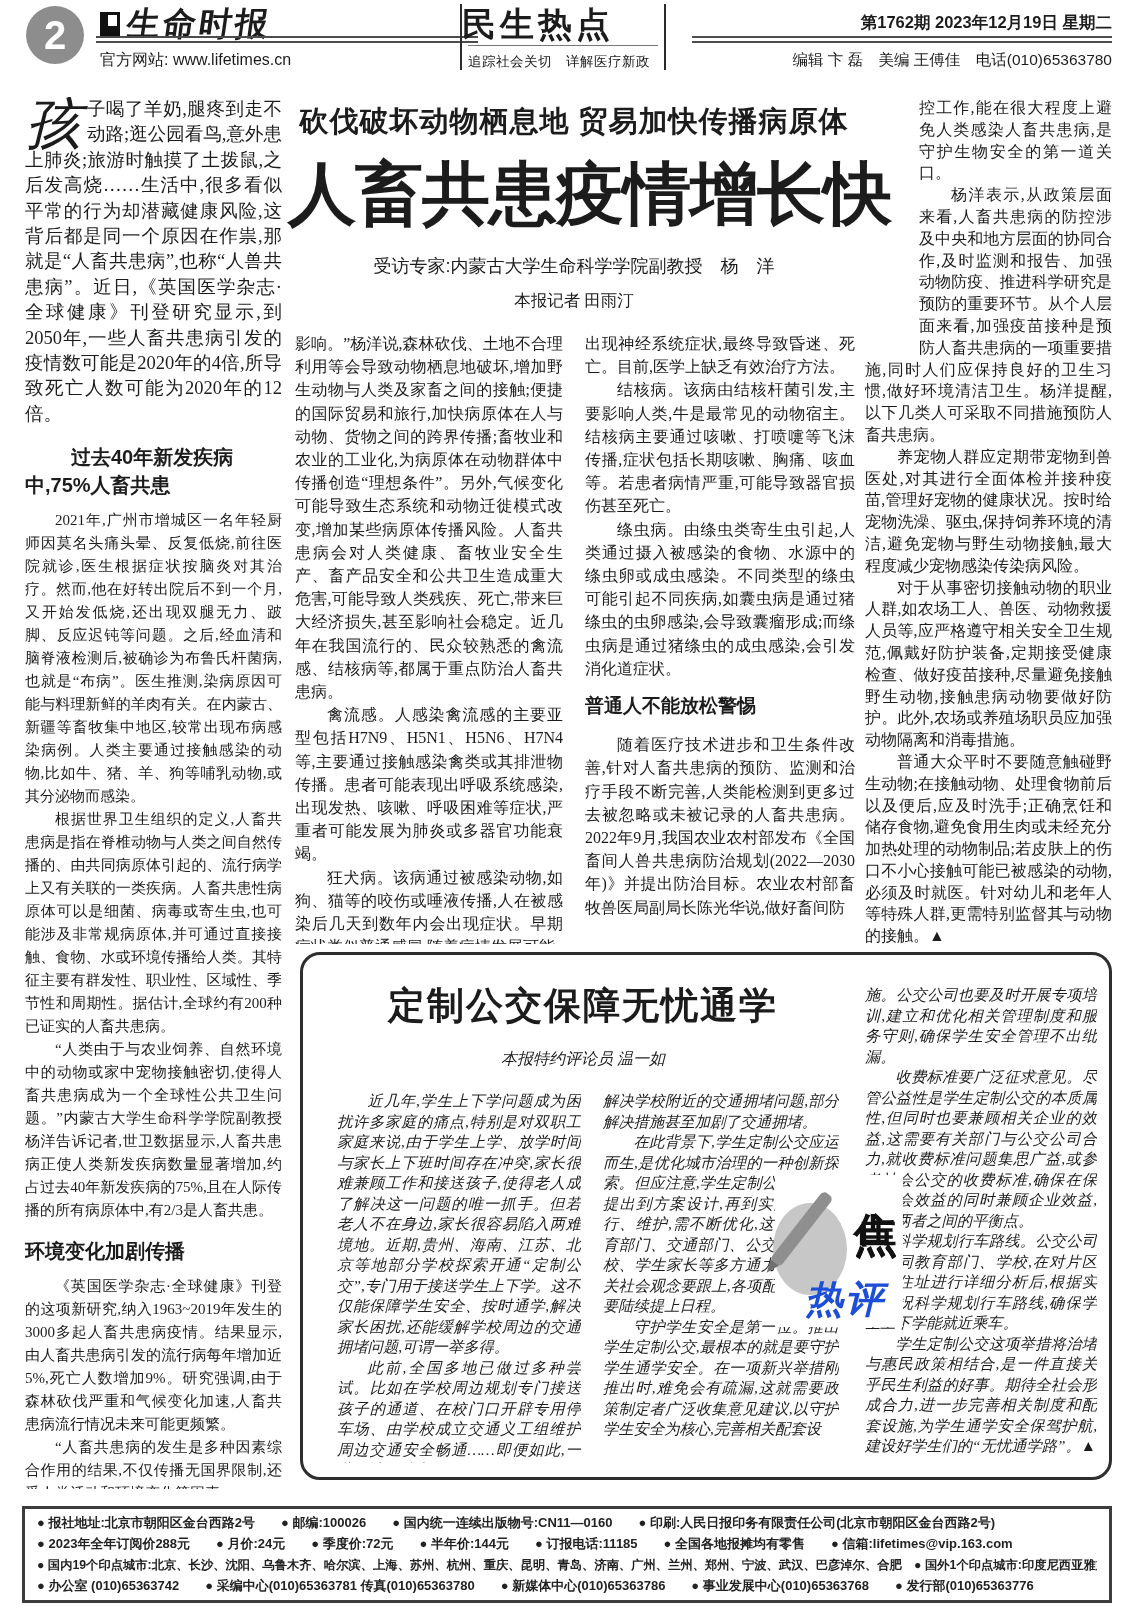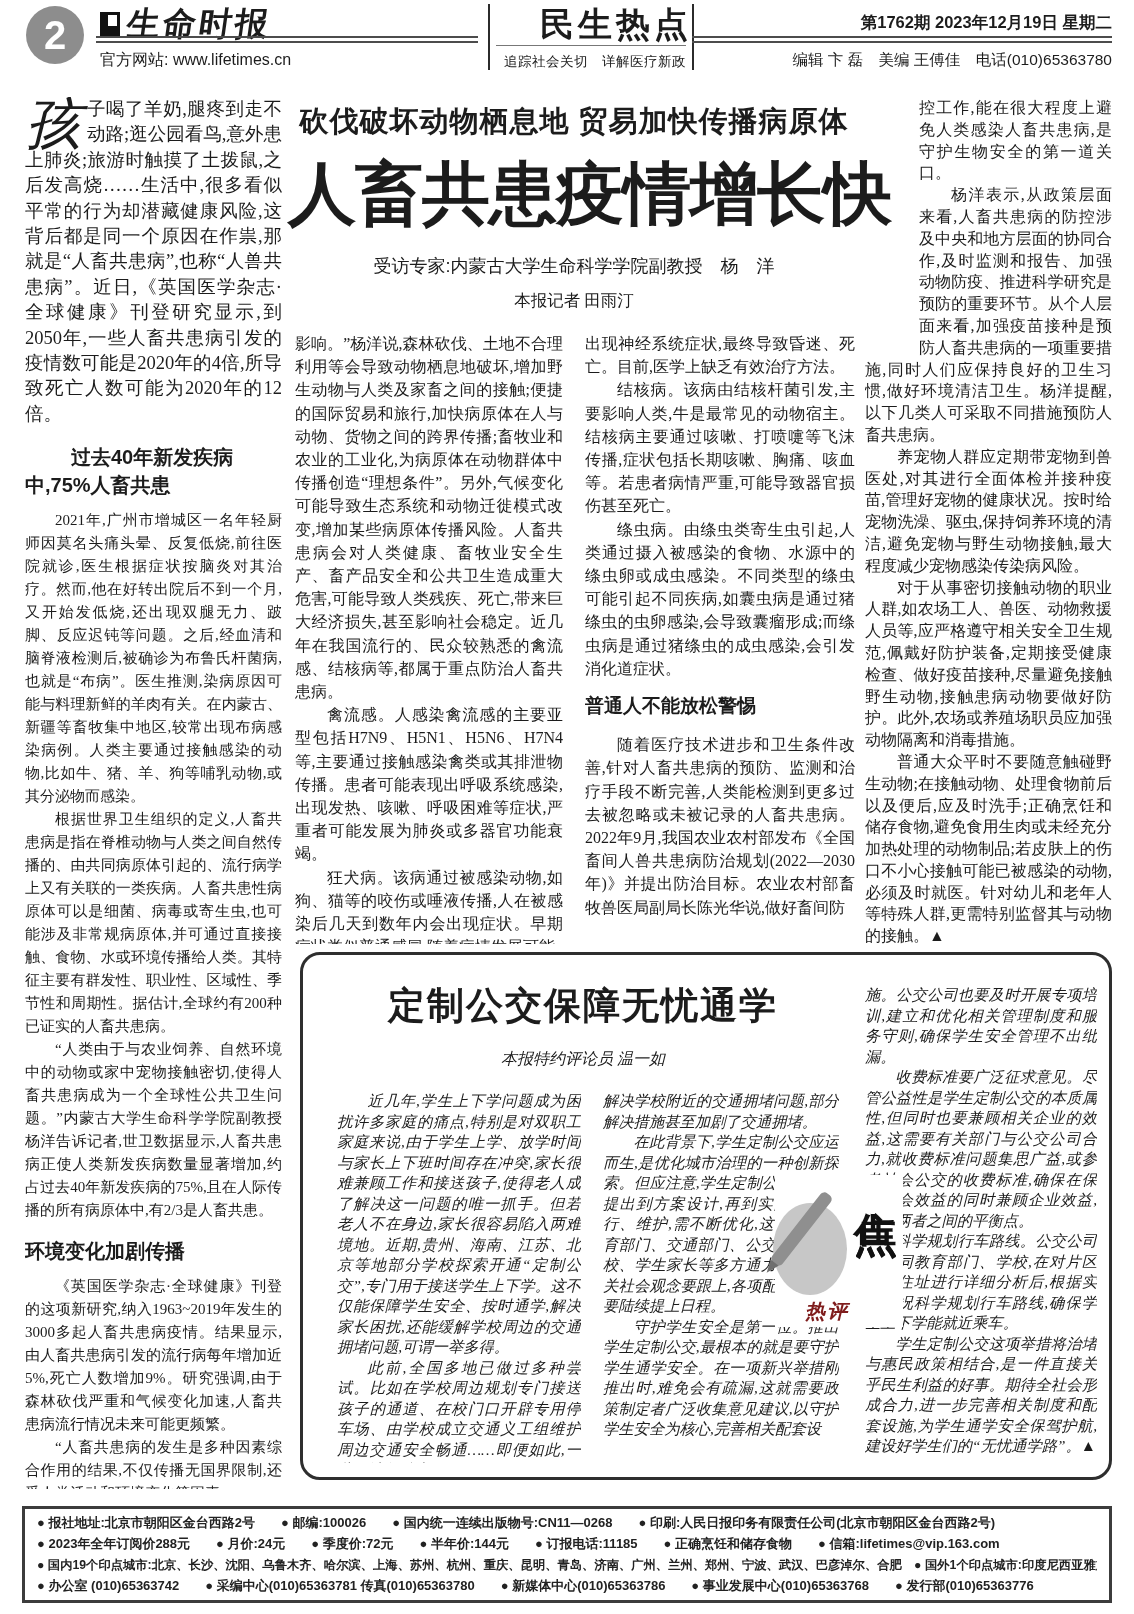--- a/index.html
+++ b/index.html
@@ -18,22 +18,22 @@
     font-family:var(--sans);font-size:40px;font-weight:bold;}
   .logo-row{left:100px;top:2px;display:flex;align-items:center;gap:7px;}
   .logo-mark{width:20px;height:26px;background:#111;position:relative;}
   .logo-mark::after{content:"";position:absolute;right:3px;top:3px;width:9px;height:11px;background:#fff;}
   .logo-text{font-family:var(--serif);font-weight:900;font-size:33px;letter-spacing:3px;
     transform:skewX(-8deg);}
   .drule{height:7px;box-sizing:border-box;border-top:2px solid #4c4c4c;border-bottom:2px solid #4c4c4c;}
   .drule-left{left:96px;top:36px;width:382px;}
   .drule-right{left:692px;top:36px;width:420px;}
   .website{left:100px;top:50px;font-family:var(--sans);font-size:16px;}
-  .section-box{left:488px;top:4px;width:206px;height:66px;border-left:2px solid #2b2b2b;
-    border-right:2px solid #2b2b2b;text-align:right;box-sizing:border-box;padding-top:1px;}
+  .section-box{left:460px;top:4px;width:206px;height:66px;border-left:2px solid #2b2b2b;
+    border-right:2px solid #2b2b2b;text-align:left;box-sizing:border-box;padding-top:1px;}
   .section-title{font-family:var(--sans);font-weight:900;font-size:34px;letter-spacing:4px;line-height:38px;}
   .section-sub{margin:2px 6px 0;border-top:1px solid #777;padding-top:7px;
     font-family:var(--sans);font-size:13.5px;letter-spacing:0.5px;}
   .issue{left:692px;top:12px;width:420px;text-align:right;font-family:var(--sans);
     font-weight:bold;font-size:16.5px;}
   .editors{left:692px;top:50px;width:420px;text-align:right;font-family:var(--sans);font-size:15.5px;}
 
   
   .p{margin:0;text-align:justify;text-indent:2em;}
   .p.cont{text-indent:0;}
@@ -76,21 +76,21 @@
   .stamp{position:absolute;left:472px;top:220px;width:128px;height:152px;background:#fff;z-index:5;}
   .stamp-blob{position:absolute;left:-2px;top:28px;width:74px;height:92px;background:#c7c7c7;
     border-radius:50%;}
   .stamp-pen{position:absolute;left:20px;top:10px;width:13px;height:88px;background:#8f8f8f;
     border-radius:5px;transform:rotate(38deg);}
   .stamp-pen::after{content:"";position:absolute;left:1px;bottom:-12px;width:0;height:0;
     border-left:5px solid transparent;border-right:5px solid transparent;border-top:13px solid #6f6f6f;}
   .stamp-word1{position:absolute;right:4px;top:2px;writing-mode:vertical-rl;
     font-family:var(--sans);font-weight:900;font-size:44px;line-height:46px;color:#111;}
   .stamp-word2{position:absolute;left:30px;bottom:2px;font-family:var(--sans);font-weight:900;
-    font-style:italic;font-size:20px;color:#7f1d1d;letter-spacing:2px;}
+    font-style:italic;font-size:38px;color:#1d4ed8;letter-spacing:2px;}
 
   
   .footer{left:22px;top:1506px;width:1090px;height:97px;box-sizing:border-box;
     border:3px solid #3c3c3c;display:flex;flex-direction:column;justify-content:space-evenly;
     padding:2px 12px;font-family:var(--sans);font-weight:600;color:#222;}
   .footer .fl{white-space:nowrap;overflow:hidden;font-size:13px;}
   .footer .fl.tight{font-size:12.3px;}
 </style>
 </head>
 <body>
@@ -186,19 +186,19 @@
 
     <div class="stamp">
       <div class="stamp-blob"></div>
       <div class="stamp-pen"></div>
       <div class="stamp-word1">焦点</div>
       <div class="stamp-word2">热评</div>
     </div>
   </div>
 
   <div class="abs footer">
-    <div class="fl">● 报社地址:北京市朝阳区金台西路2号　　● 邮编:100026　　● 国内统一连续出版物号:CN11—0268　　● 印刷:人民日报印务有限责任公司(北京市朝阳区金台西路2号)</div>
-    <div class="fl">● 2023年全年订阅价288元　　● 月价:24元　　● 季度价:72元　　● 半年价:144元　　● 订报电话:11185　　● 正确烹饪和储存食物　　● 信箱:lifetimes@vip.163.com</div>
+    <div class="fl">● 报社地址:北京市朝阳区金台西路2号　　● 邮编:100026　　● 国内统一连续出版物号:CN11—0160　　● 印刷:人民日报印务有限责任公司(北京市朝阳区金台西路2号)</div>
+    <div class="fl">● 2023年全年订阅价288元　　● 月价:24元　　● 季度价:72元　　● 半年价:144元　　● 订报电话:11185　　● 全国各地报摊均有零售　　● 信箱:lifetimes@vip.163.com</div>
     <div class="fl tight">● 国内19个印点城市:北京、长沙、沈阳、乌鲁木齐、哈尔滨、上海、苏州、杭州、重庆、昆明、青岛、济南、广州、兰州、郑州、宁波、武汉、巴彦淖尔、合肥　● 国外1个印点城市:印度尼西亚雅加达</div>
     <div class="fl">● 办公室 (010)65363742　　● 采编中心(010)65363781 传真(010)65363780　　● 新媒体中心(010)65363786　　● 事业发展中心(010)65363768　　● 发行部(010)65363776</div>
   </div>
 
 </div>
 
 </body></html>

